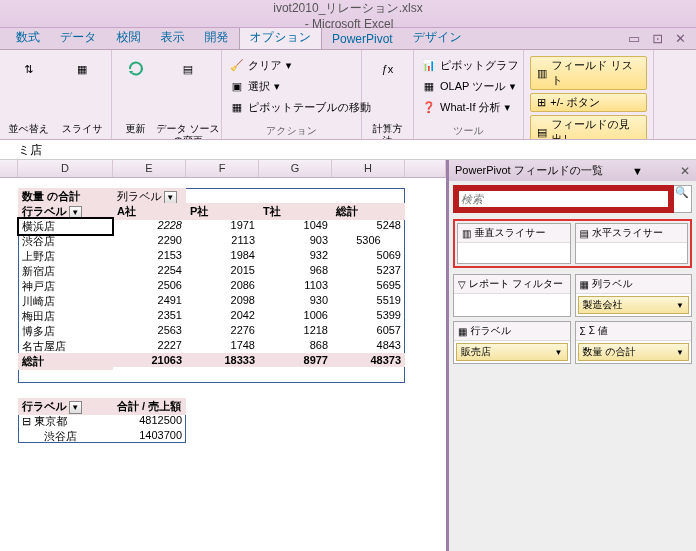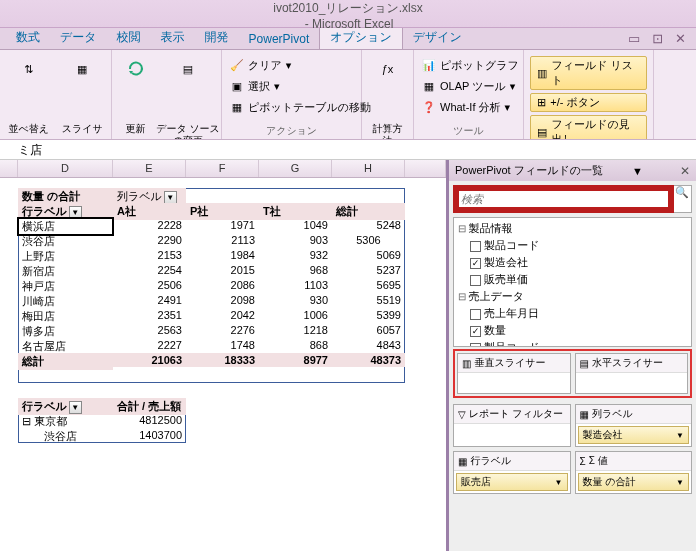--- a/index.html
+++ b/index.html
@@ -66,22 +66,22 @@
     <span>✕</span>
   </div>
 </div>
 
 <div class="tabs" id="tabs">
     <div class="tab">数式</div>
     <div class="tab">データ</div>
     <div class="tab">校閲</div>
     <div class="tab">表示</div>
     <div class="tab">開発</div>
+    <div class="tab active">オプション</div>
     <div class="tab">PowerPivot</div>
-    <div class="tab active">オプション</div>
     <div class="tab">デザイン</div>
   </div>
 
 <div class="ribbon">
   <div class="rgroup" style="width:112px">
     <div class="items">
       <div class="bigbtn">
           <span class="ic">⇅</span>
           <span class="lbl">並べ替え</span>
         </div>
@@ -183,21 +183,21 @@
     <div class="grid" id="grid">
         <div class="pivot-area" style="position: absolute; left: 18px; top: 10px; width: 387px; height: 195px;"></div>
         <div class="cell ph" style="left: 18px; top: 10px; width: 95px;"><b>数量 の合計</b></div>
         <div class="cell ph" style="left: 113px; top: 10px; width: 73px;">列ラベル<span class="filterbtn">▼</span></div>
         <div class="cell ph" style="left: 18px; top: 25px; width: 95px;"><b>行ラベル</b><span class="filterbtn">▼</span></div>
         <div class="cell ph" style="left: 113px; top: 25px; width: 73px;"><b>A社</b></div>
         <div class="cell ph" style="left: 186px; top: 25px; width: 73px;"><b>P社</b></div>
         <div class="cell ph" style="left: 259px; top: 25px; width: 73px;"><b>T社</b></div>
         <div class="cell ph" style="left: 332px; top: 25px; width: 73px;"><b>総計</b></div>
         <div class="cell " style="left: 18px; top: 40px; width: 95px; outline: rgb(0, 0, 0) solid 2px; outline-offset: -1px; background: rgb(255, 255, 255);">横浜店</div>
-        <div class="cell " style="left: 113px; top: 40px; width: 73px; text-align: right;">2228</div>
+        <div class="cell " style="left: 113px; top: 40px; width: 73px; text-align: right; font-style: italic;">2228</div>
         <div class="cell " style="left: 186px; top: 40px; width: 73px; text-align: right;">1971</div>
         <div class="cell " style="left: 259px; top: 40px; width: 73px; text-align: right;">1049</div>
         <div class="cell " style="left: 332px; top: 40px; width: 73px; text-align: right;">5248</div>
         <div class="cell " style="left: 18px; top: 55px; width: 95px;">渋谷店</div>
         <div class="cell " style="left: 113px; top: 55px; width: 73px; text-align: right;">2290</div>
         <div class="cell " style="left: 186px; top: 55px; width: 73px; text-align: right;">2113</div>
         <div class="cell " style="left: 259px; top: 55px; width: 73px; text-align: right;">903</div>
         <div class="cell " style="left: 332px; top: 55px; width: 73px; text-align: center;">5306</div>
         <div class="cell " style="left: 18px; top: 70px; width: 95px;">上野店</div>
         <div class="cell " style="left: 113px; top: 70px; width: 73px; text-align: right;">2153</div>
@@ -251,30 +251,20 @@
   <div class="taskpane">
     <div class="tphead">
       <span>PowerPivot フィールドの一覧</span>
       <span style="margin-left:auto;margin-right:8px">▼</span>
       <span class="x">✕</span>
     </div>
     <div class="search">
       <input placeholder="検索" style="">
       <div class="mag">🔍</div>
     </div>
-    <div class="fieldtree" id="fieldtree">
-        <div class="ftgroup">製品情報</div>
-        <div class="ftitem"><span class="cb"></span>製品コード</div>
-        <div class="ftitem"><span class="cb">✓</span>製造会社</div>
-        <div class="ftitem"><span class="cb"></span>販売単価</div>
-        <div class="ftgroup">売上データ</div>
-        <div class="ftitem"><span class="cb"></span>売上年月日</div>
-        <div class="ftitem"><span class="cb">✓</span>数量</div>
-        <div class="ftitem"><span class="cb"></span>製品コード</div>
-      </div>
 
     <div class="redbox-wrap">
       <div class="dropzones" style="padding:0;gap:4px">
         <div class="dz">
             <div class="dzh">
               <span>▥</span>
               <span>垂直スライサー</span>
             </div>
             <div class="dzb"></div>
           </div>

